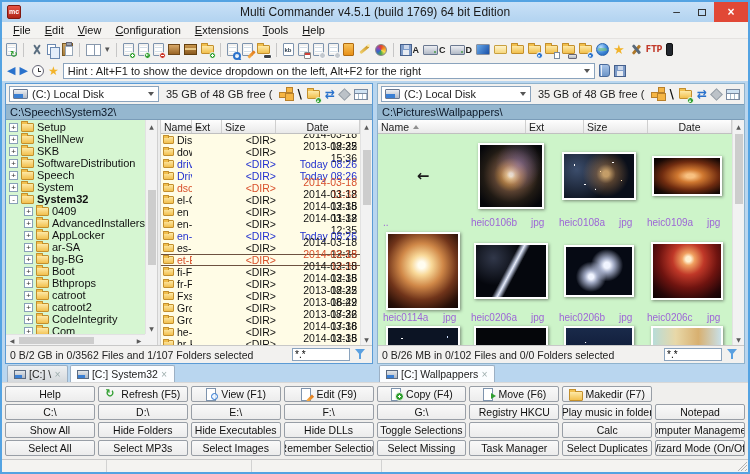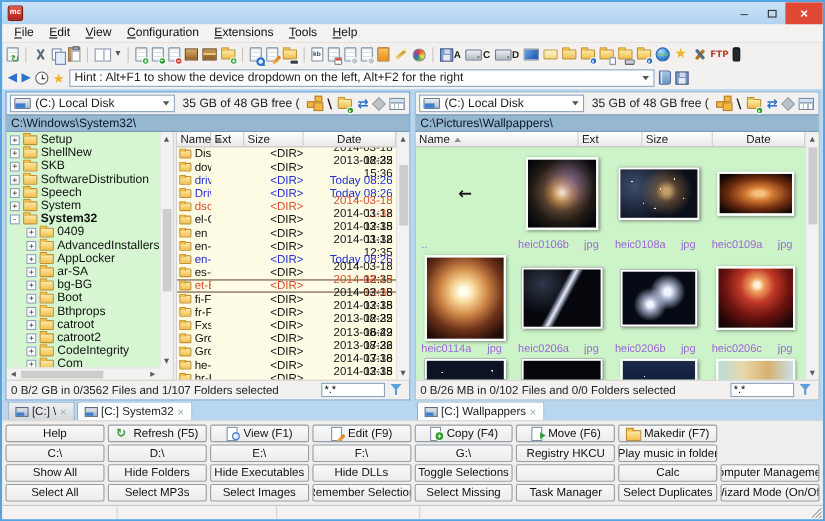--- a/index.html
+++ b/index.html
@@ -217,20 +217,21 @@
 .bseg{height:100%;border-right:1px solid #d2d2d2}
 .bseg.s1{width:105px}.bseg.s2{width:145px}.bseg.s3{width:130px}.bseg.s4{flex:1;border-right:none}
 .grip{position:absolute;right:1px;bottom:1px;width:9px;height:9px;background:linear-gradient(135deg,transparent 0 45%,#b0b0b0 45% 52%,transparent 52% 65%,#b0b0b0 65% 72%,transparent 72% 85%,#b0b0b0 85% 92%,transparent 92%)}
 </style>
 </head>
 <body>
 
 <div class="window">
   <div class="titlebar">
     <span class="app-icon">mc</span>
+    <span class="title">Multi Commander v4.5.1 (build 1769) 64 bit Edition</span>
     <span class="wbtns">
       <span class="wbtn">–</span>
       <span class="wbtn">
           <span class="maxbox"></span>
         </span>
       <span class="wbtn close">×</span>
     </span>
   </div>
 
   <div class="menubar">
@@ -435,21 +436,21 @@
                 <span class="ib ib-glyph ib-txt" style="color: rgb(42, 114, 204); font-size: 12px;">⇄</span>
               </span>
               <span class="icn">
                 <span class="ib ib-spark"></span>
               </span>
               <span class="icn">
                 <span class="ib ib-cols"></span>
               </span>
             </span>
         </div>
-        <div class="pathbar">C:\Windows\System32\</div>
+        <div class="pathbar">C:\Speech\System32\</div>
         <div class="pane-body">
           <div class="tree-pane">
             <div class="tree-rows">
                 <div class="tree-row" style="padding-left: 3px;">
                   <span class="expander">+</span>
                   <span class="ib ib-folder tfold"></span>
                   <span class="tlabel">Setup</span>
                 </div>
                 <div class="tree-row" style="padding-left: 3px;">
                   <span class="expander">+</span>
@@ -969,20 +970,23 @@
         </button>
         <button class="fbtn">
           <span class="fbtn-label">G:\</span>
         </button>
         <button class="fbtn">
           <span class="fbtn-label">Registry HKCU</span>
         </button>
         <button class="fbtn">
           <span class="fbtn-label">Play music in folder</span>
         </button>
+        <button class="fbtn">
+          <span class="fbtn-label">Notepad</span>
+        </button>
       </div>
       <div class="btn-row">
         <button class="fbtn">
           <span class="fbtn-label">Show All</span>
         </button>
         <button class="fbtn">
           <span class="fbtn-label">Hide Folders</span>
         </button>
         <button class="fbtn">
           <span class="fbtn-label">Hide Executables</span>

